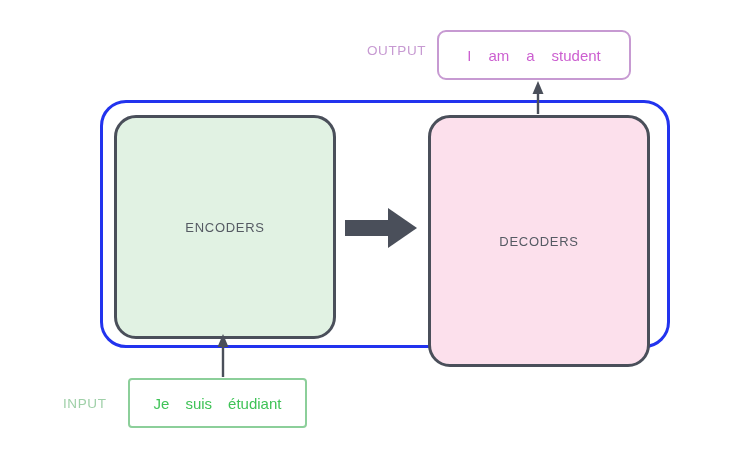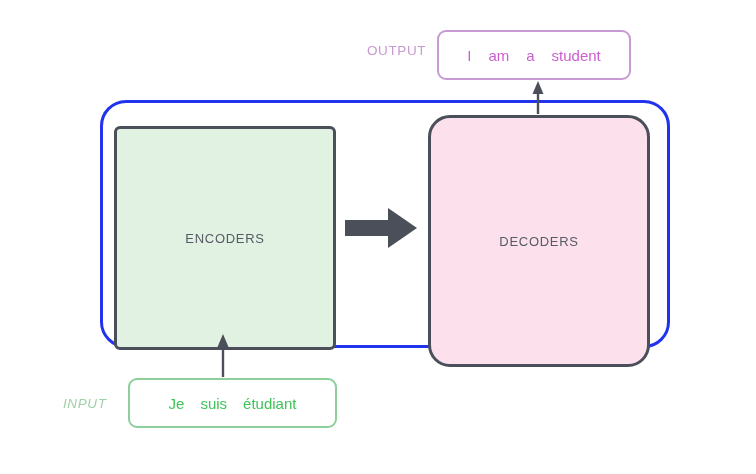--- a/index.html
+++ b/index.html
@@ -53,31 +53,30 @@
 
   
   .input-label {
     position: absolute;
     left: 63px;
     top: 396px;
     font-size: 13.5px;
     letter-spacing: 0.6px;
     color: #9fd0a8;
     white-space: nowrap;
-    font-style: italic;
   }
   .input-box {
     position: absolute;
     left: 128px;
     top: 378px;
-    width: 209px;
+    width: 179px;
     height: 50px;
     box-sizing: border-box;
     border: 2px solid #8ccf9a;
-    border-radius: 9px;
+    border-radius: 4px;
     background: #ffffff;
     display: flex;
     align-items: center;
     justify-content: center;
   }
   .input-words {
     display: flex;
     align-items: baseline;
     gap: 16px;
     font-size: 15px;
@@ -103,25 +102,24 @@
     position: absolute;
     box-sizing: border-box;
     border: 3px solid #4a4f5a;
     border-radius: 22px;
     display: flex;
     align-items: center;
     justify-content: center;
   }
   .encoders {
     left: 114px;
-    top: 126px;
+    top: 115px;
     width: 222px;
     height: 224px;
     background: #e1f2e3;
-    border-radius: 6px;
   }
   .decoders {
     left: 428px;
     top: 115px;
     width: 222px;
     height: 252px;
     background: #fce0ec;
   }
   .stack-label {
     font-size: 13px;

